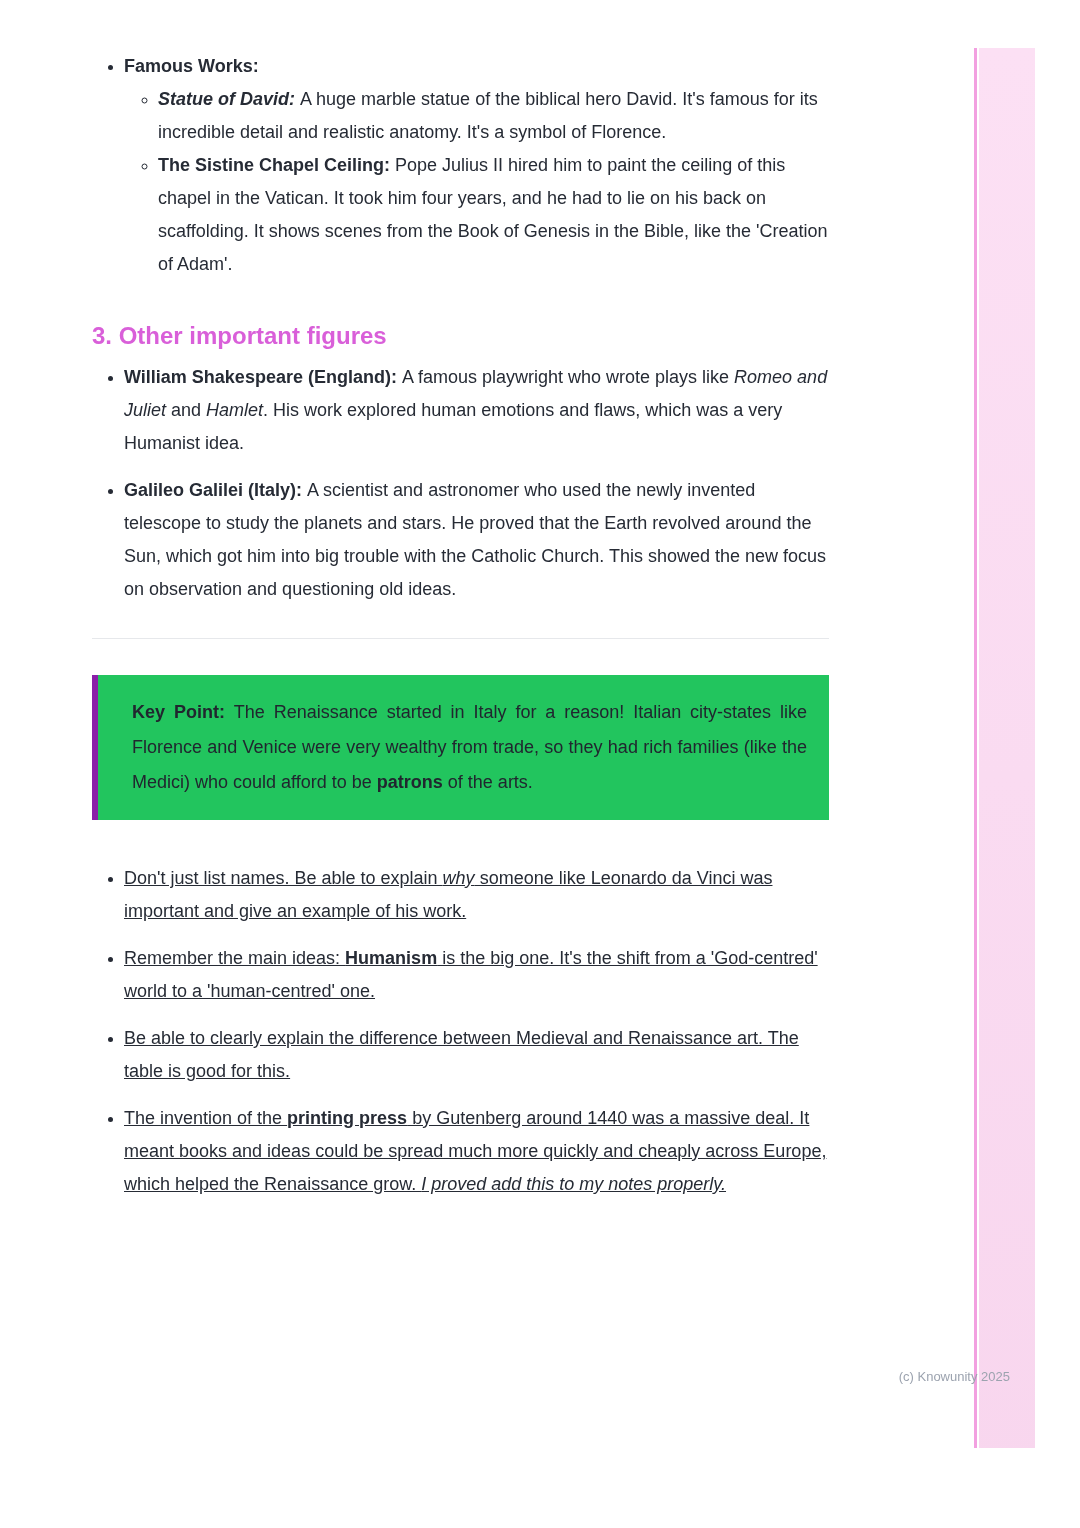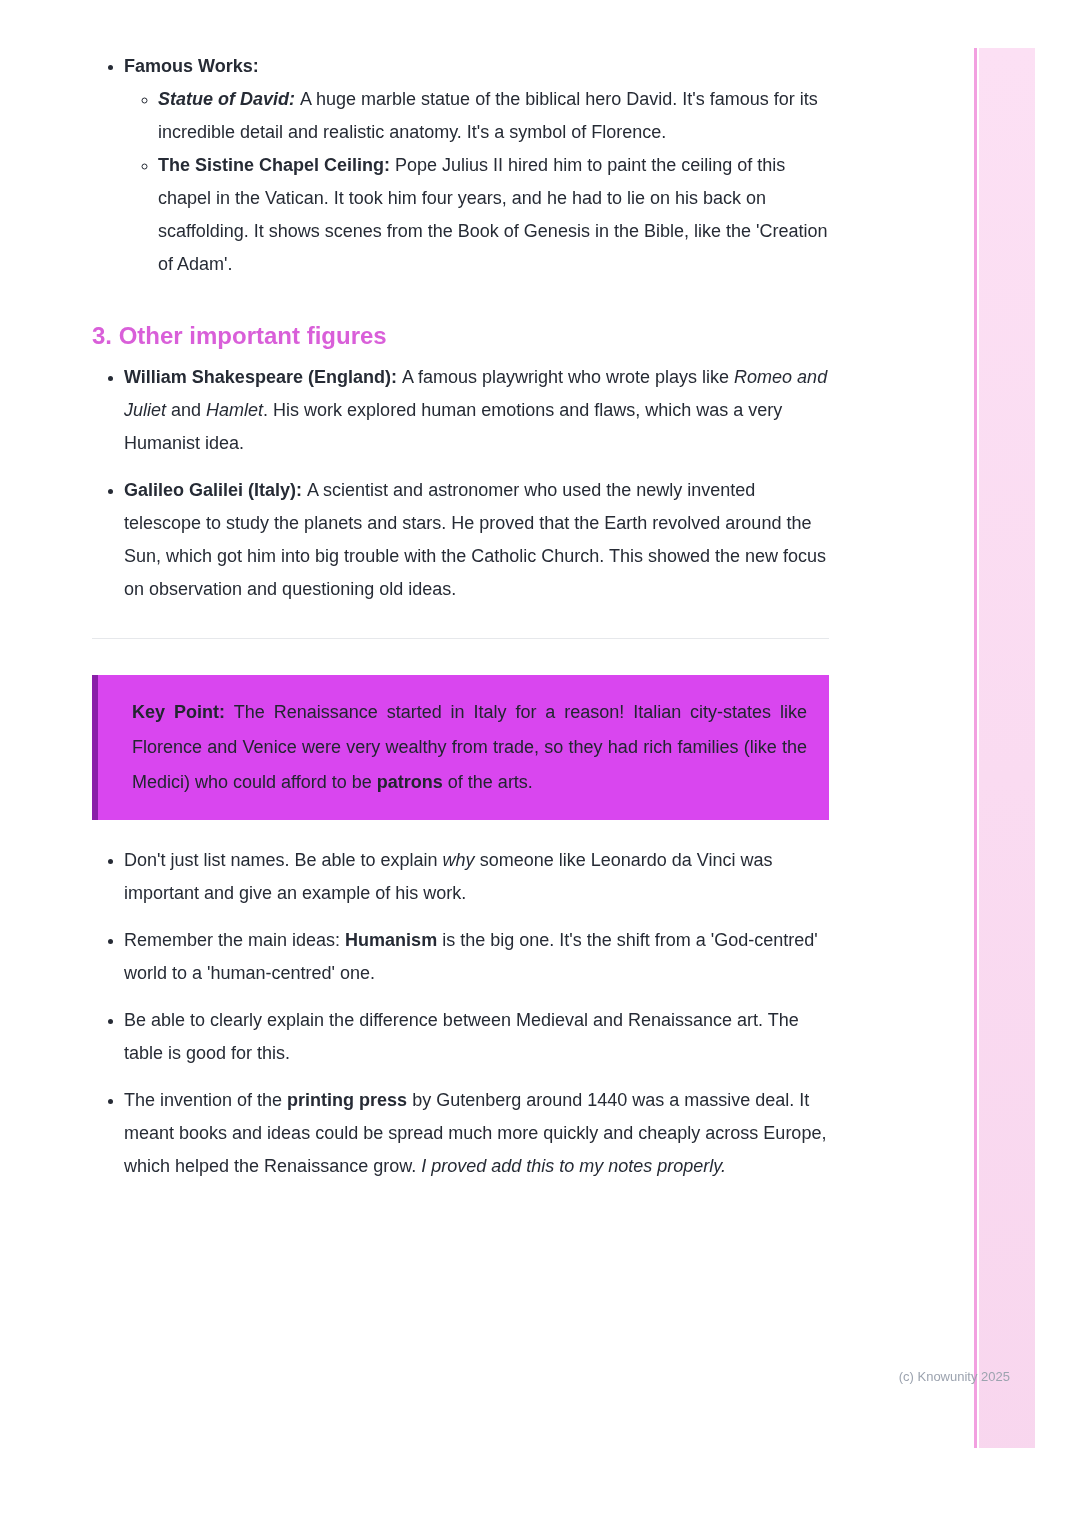--- a/index.html
+++ b/index.html
@@ -63,30 +63,30 @@
   }
   .h-big {
     margin-top:30px;
     font-size:29px;
     line-height:36px;
     font-weight:700;
     color:#ec57cb;
   }
   .callout {
     margin-top:36px;
-    background:#d946ef;
+    background:#22c55e;
     border-left:6px solid #8a1fa8;
     padding:20px 22px 20px 34px;
   }
   .callout-text {
     text-align:justify;
     line-height:35px;
     color:#21262f;
   }
-  ul.exam { margin-top:24px; }
+  ul.exam { margin-top:42px;text-decoration:underline; }
 
   .footer {
     position:absolute;
     right:70px; bottom:64px;
     font-size:13px;
     color:#9ca3af;
     z-index:2;
     margin-top:27px;
   }
 </style>

